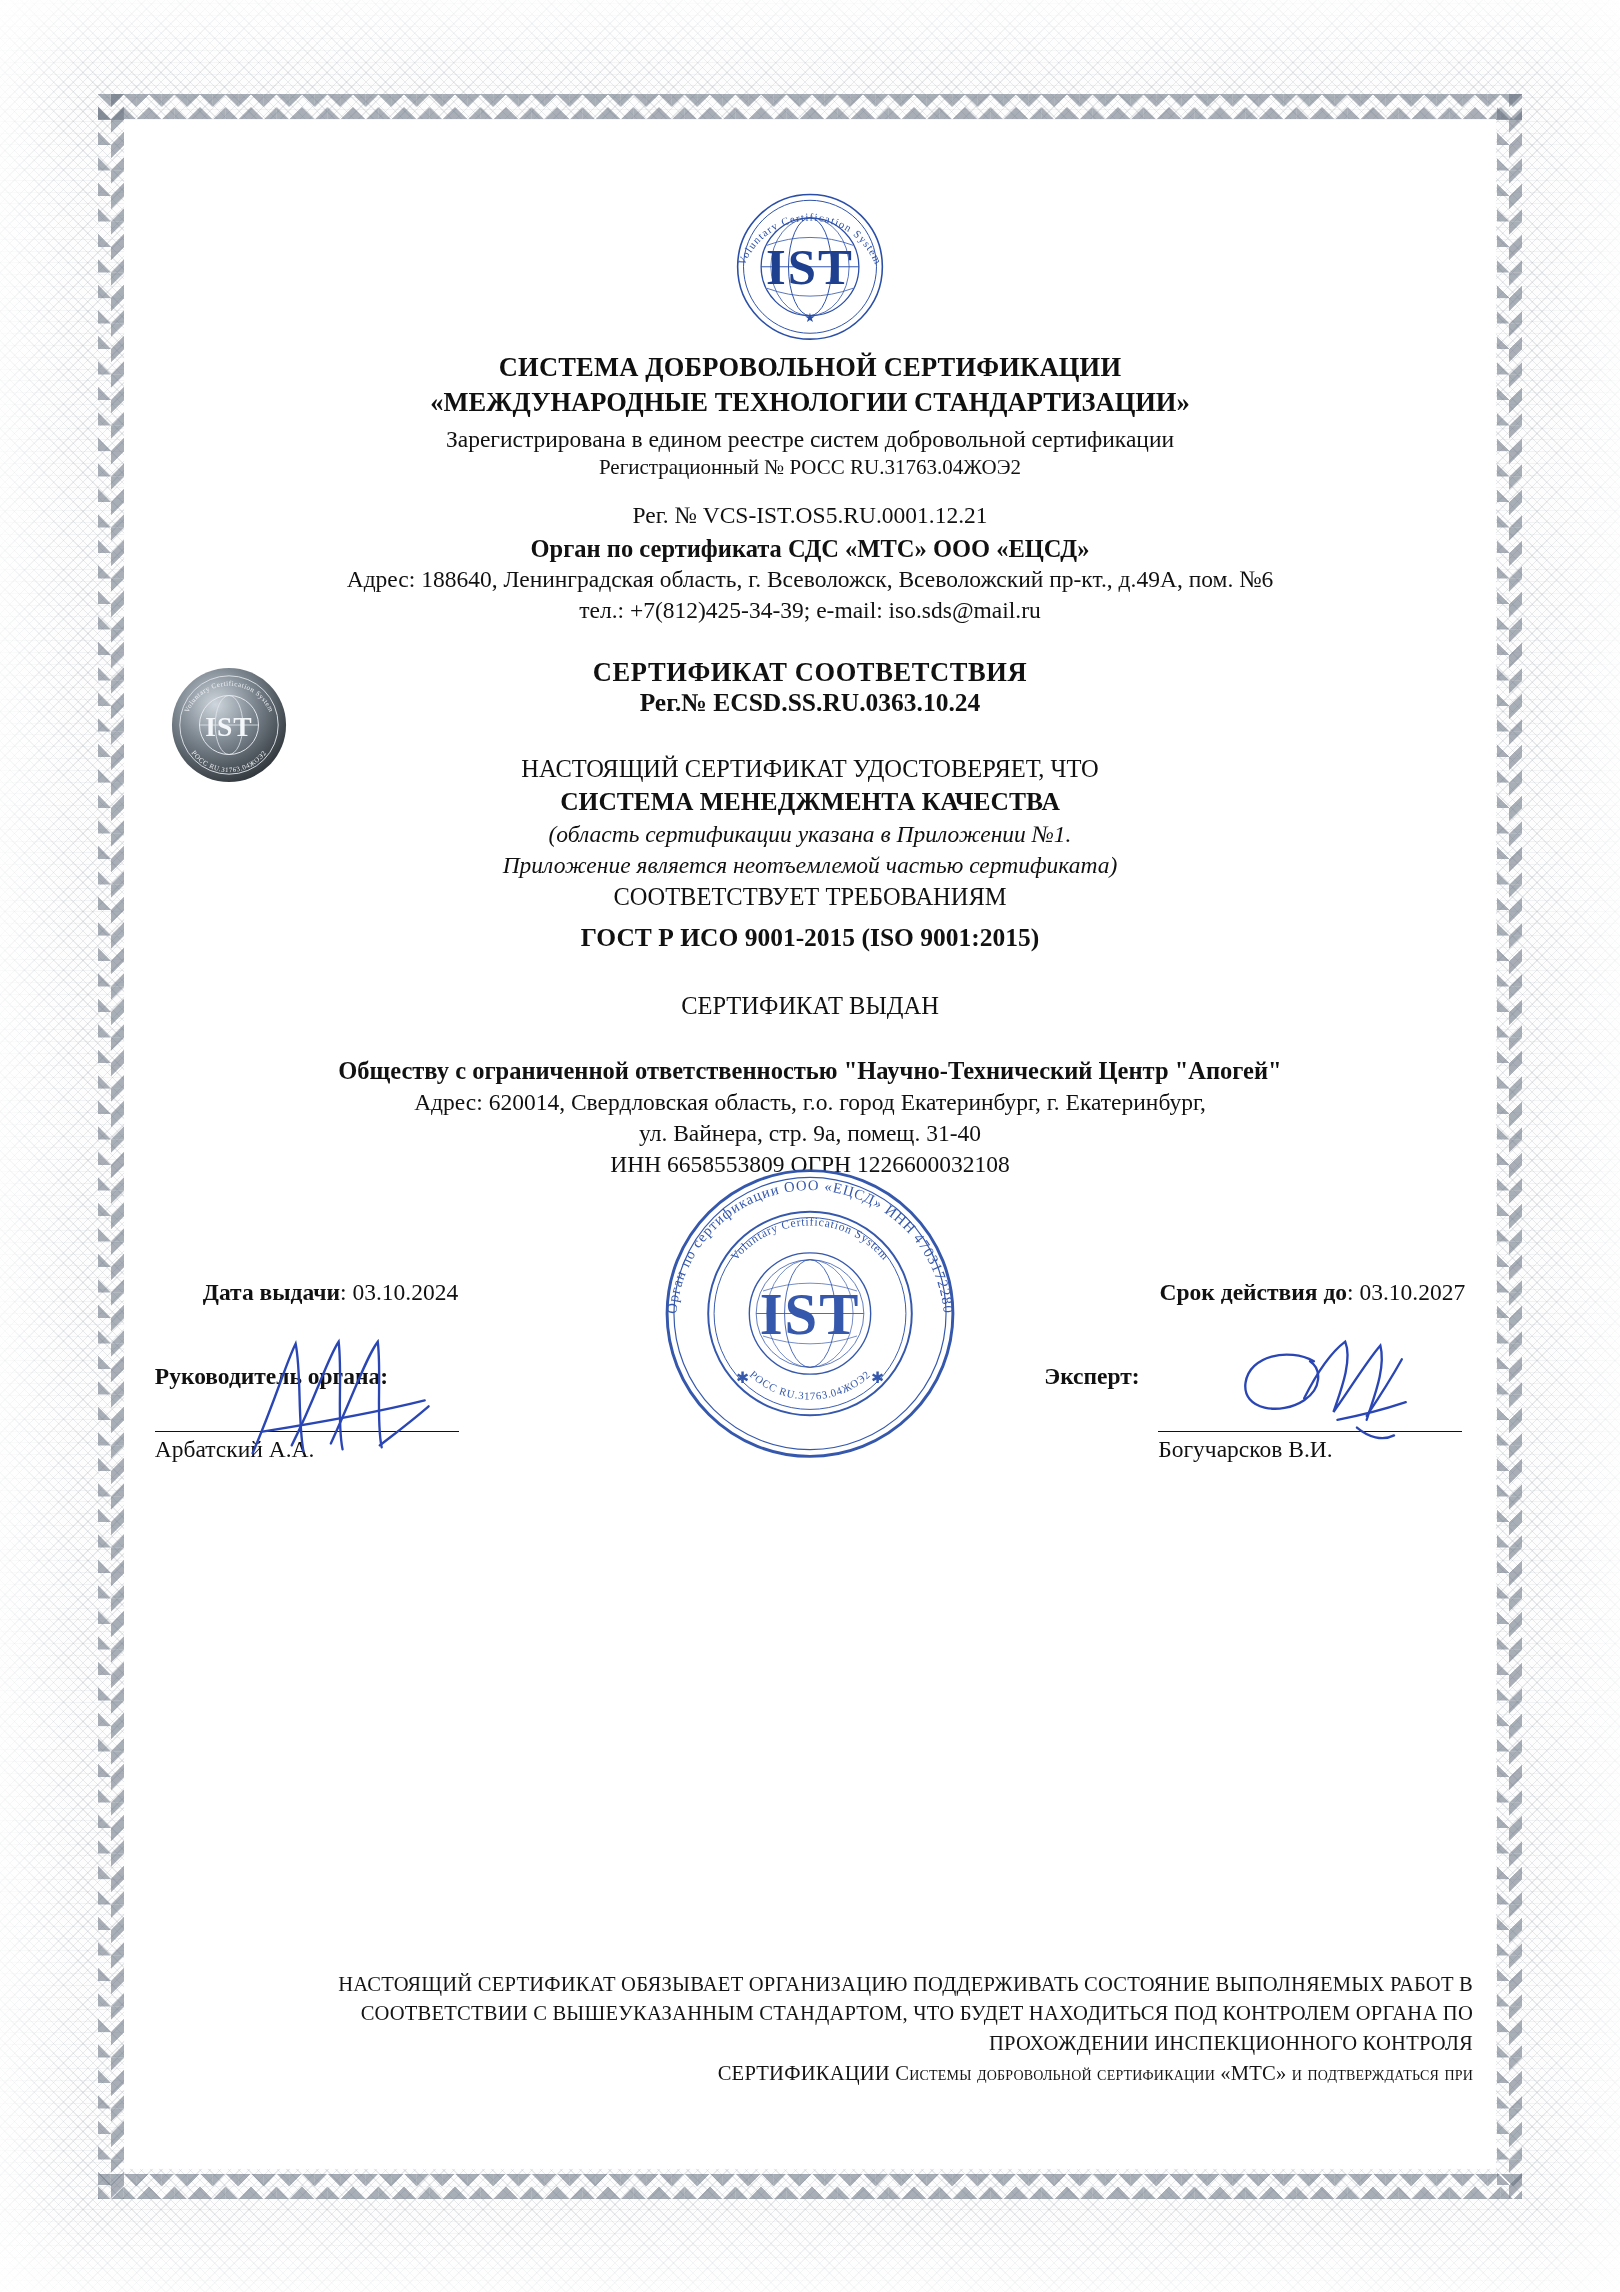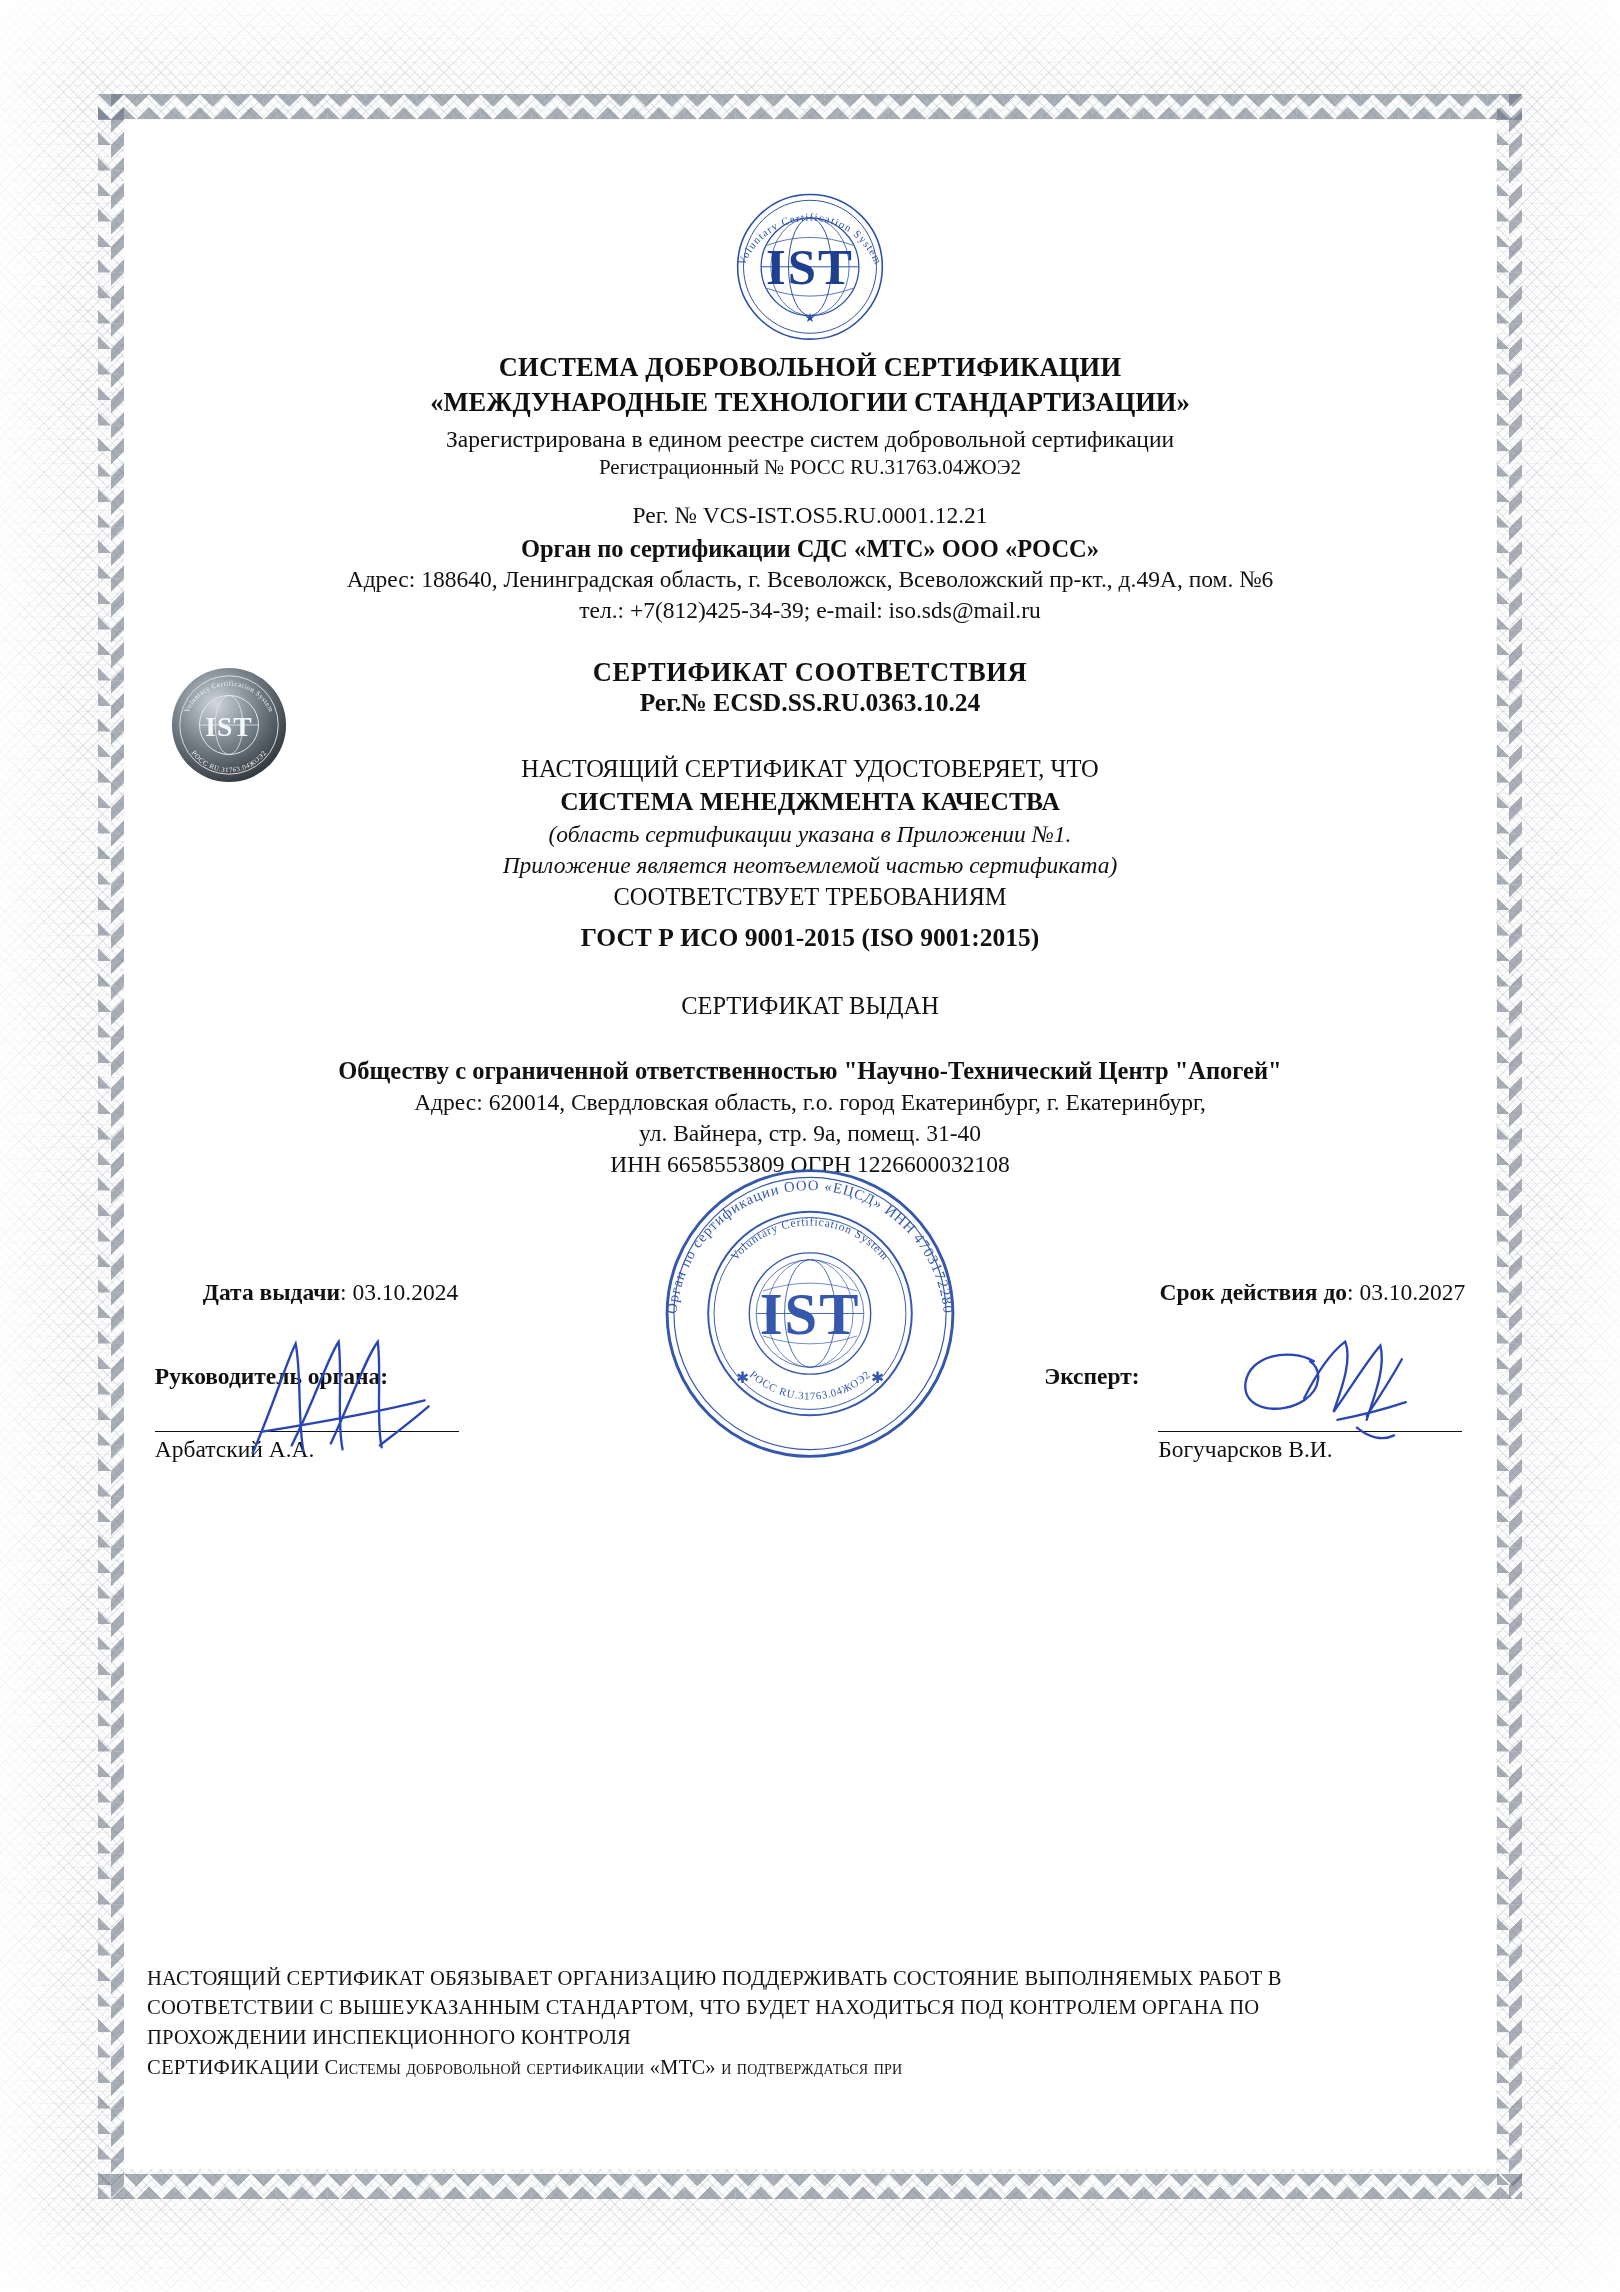--- a/index.html
+++ b/index.html
@@ -215,26 +215,26 @@
   .sig-right .sig-name { text-align: left; margin-left: 0; }
   .sig-scribble {
     position: absolute;
     pointer-events: none;
   }
 
   
   .footer {
     position: absolute;
     left: 0; right: 0;
-    bottom: 63px;
+    bottom: 57px;
     font-size: 20.6px;
     line-height: 1.45;
     letter-spacing: 0.2px;
     font-variant: small-caps;
-    text-align: left;
+    text-align: right;
     color: #141414;
   }
 </style>
 </head>
 <body>
 
 <div class="page">
   <div class="guilloche"></div>
   <div class="diamond-band band-top"></div>
   <div class="diamond-band band-bottom"></div>
@@ -267,21 +267,21 @@
     </div>
 
     <div class="title-1">СИСТЕМА ДОБРОВОЛЬНОЙ СЕРТИФИКАЦИИ</div>
     <div class="title-2">«МЕЖДУНАРОДНЫЕ ТЕХНОЛОГИИ СТАНДАРТИЗАЦИИ»</div>
     <div class="line-reg">Зарегистрирована в едином реестре систем добровольной сертификации</div>
     <div class="line-regnum">Регистрационный № РОСС RU.31763.04ЖОЭ2</div>
 
     <div class="spacer-20"></div>
 
     <div class="line-vcs">Рег. № VCS-IST.OS5.RU.0001.12.21</div>
-    <div class="organ">Орган по сертификации СДС «МТС» ООО «РОСС»</div>
+    <div class="organ">Орган по сертификата СДС «МТС» ООО «ЕЦСД»</div>
     <div class="addr-line">Адрес: 188640, Ленинградская область, г. Всеволожск, Всеволожский пр-кт., д.49А, пом. №6</div>
     <div class="addr-line">тел.: +7(812)425-34-39; e-mail: iso.sds@mail.ru</div>
 
     <div class="cert-title">СЕРТИФИКАТ СООТВЕТСТВИЯ</div>
     <div class="cert-reg">Рег.№ ECSD.SS.RU.0363.10.24</div>
 
     <div class="certifies">НАСТОЯЩИЙ СЕРТИФИКАТ УДОСТОВЕРЯЕТ, ЧТО</div>
     <div class="qms">СИСТЕМА МЕНЕДЖМЕНТА КАЧЕСТВА</div>
     <div class="scope-italic">(область сертификации указана в Приложении №1.</div>
     <div class="scope-italic">Приложение является неотъемлемой частью сертификата)</div>

